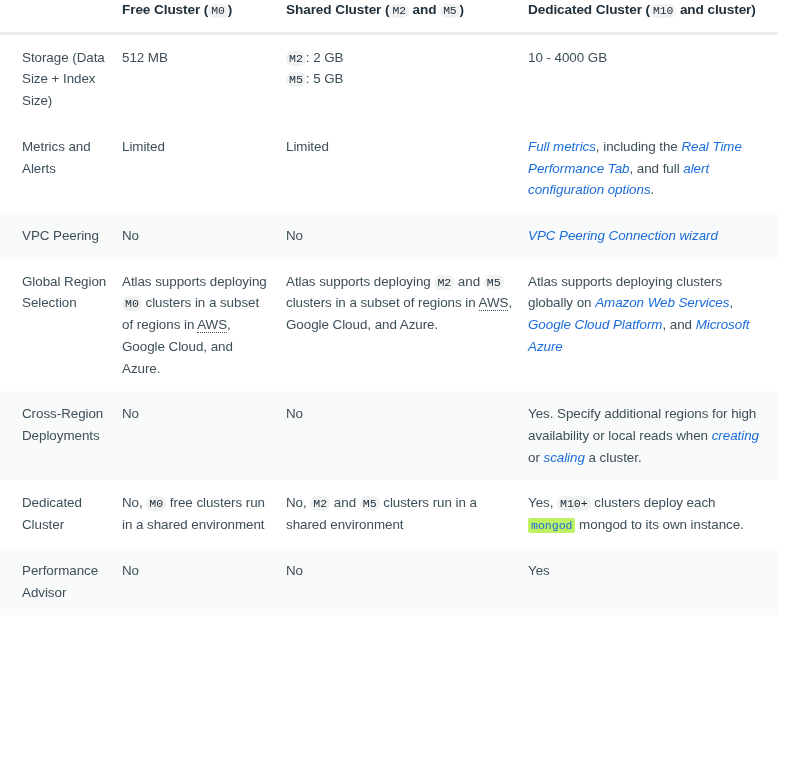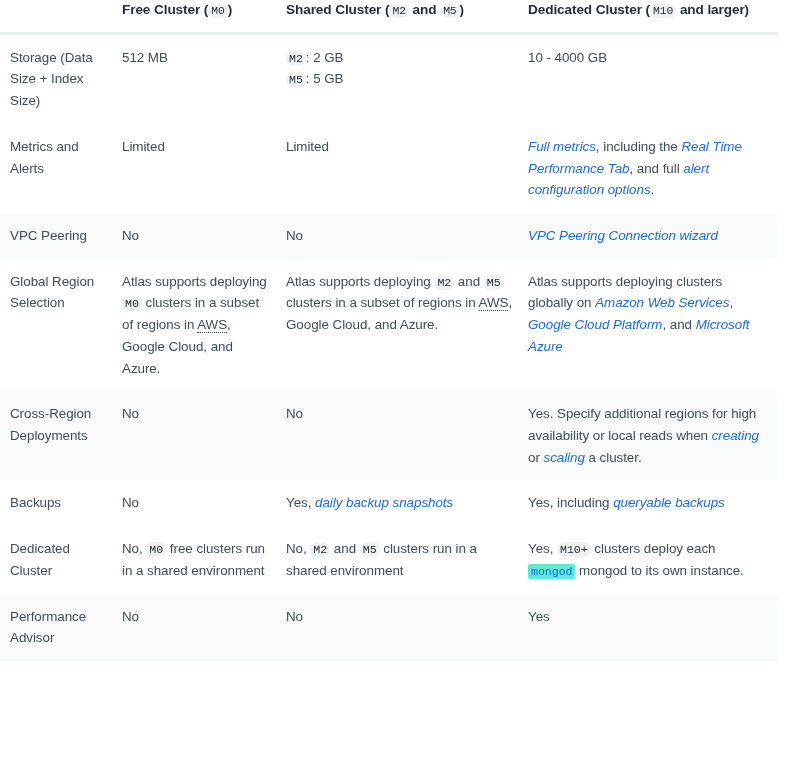--- a/index.html
+++ b/index.html
@@ -46,21 +46,21 @@
 
   tbody td {
     vertical-align: top;
     font-size: 13.4px;
     line-height: 1.62;
     color: #3d4f58;
     padding: 12px 14px 12px 0;
     background: #ffffff;
     letter-spacing: -0.05px;
   }
-  tbody td.col-feature { padding-left: 10px; }
+  tbody td.col-feature { padding-left: 22px; }
   tbody td.col-pad { padding: 0; }
 
   tbody tr.shaded td { background: #f9fbfa; }
   tbody tr.shaded td.col-pad { background: #ffffff; }
 
   
   .code {
     font-family: "Liberation Mono", "DejaVu Sans Mono", monospace;
     font-size: 11.6px;
     background: #f0f2f1;
@@ -71,21 +71,21 @@
   }
   thead .code {
     background: #f0f2f1;
     color: #21313c;
     font-size: 11.4px;
     font-weight: 400;
   }
   .code-link {
     font-family: "Liberation Mono", "DejaVu Sans Mono", monospace;
     font-size: 11.6px;
-    background: #5eead4;
+    background: #bef264;
     color: #1a6bdb;
     border-radius: 2px;
     padding: 1px 3px;
     white-space: nowrap;
     cursor: pointer;
   }
 
   a.dlink {
     color: #1a6bdb;
     text-decoration: none;
@@ -117,21 +117,21 @@
 
       <th>
         <span>Free Cluster (</span><span class="code">M0</span><span>)</span>
       </th>
 
       <th>
         <span>Shared Cluster (</span><span class="code">M2</span><span> and </span><span class="code">M5</span><span>)</span>
       </th>
 
       <th>
-        <span>Dedicated Cluster (</span><span class="code">M10</span><span> and larger)</span>
+        <span>Dedicated Cluster (</span><span class="code">M10</span><span> and cluster)</span>
       </th>
 
       <th class="col-pad"></th>
     </tr>
   </thead>
 
   <tbody>
 
     <tr>
       <td class="col-feature">Storage (Data Size + Index Size)</td>
@@ -170,27 +170,20 @@
     </tr>
 
     <tr class="shaded">
       <td class="col-feature">Cross-Region Deployments</td>
       <td>No</td>
       <td>No</td>
       <td><span>Yes. Specify additional regions for high availability or local reads when </span><a class="dlink">creating</a><span> or </span><a class="dlink">scaling</a><span> a cluster.</span></td>
       <td class="col-pad"></td>
     </tr>
 
-    <tr>
-      <td class="col-feature">Backups</td>
-      <td>No</td>
-      <td><span>Yes, </span><a class="dlink">daily backup snapshots</a></td>
-      <td><span>Yes, including </span><a class="dlink">queryable backups</a></td>
-      <td class="col-pad"></td>
-    </tr>
 
 
     <tr>
       <td class="col-feature">Dedicated Cluster</td>
       <td><span>No, </span><span class="code">M0</span><span> free clusters run in a shared environment</span></td>
       <td><span>No, </span><span class="code">M2</span><span> and </span><span class="code">M5</span><span> clusters run in a shared environment</span></td>
       <td><span>Yes, </span><span class="code">M10+</span><span> clusters deploy each </span><a class="code-link">mongod</a><span> mongod to its own instance.</span></td>
       <td class="col-pad"></td>
     </tr>
 

